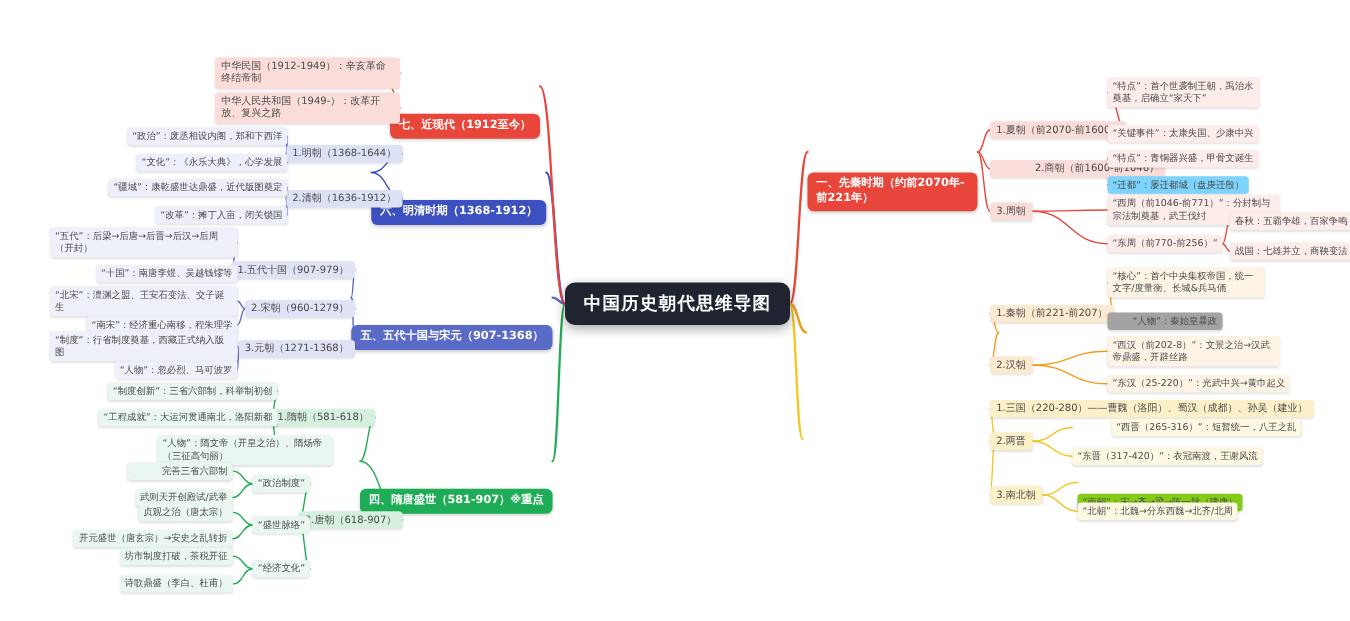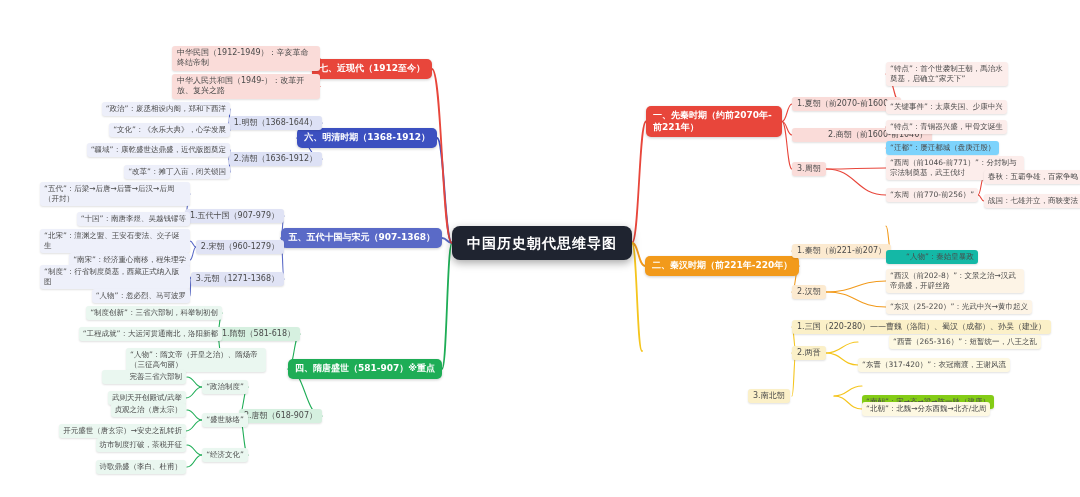--- a/index.html
+++ b/index.html
@@ -1,21 +1,21 @@
 <!DOCTYPE html>
 <html><head>
 <meta charset="utf-8">
 <style>
   html,body{margin:0;padding:0;background:#ffffff;}
   #canvas{position:relative;overflow:hidden;background:#ffffff;font-family:"DejaVu Sans",sans-serif;}
   #links{position:absolute;left:0;top:0;z-index:0;}
   .node{position:absolute;box-sizing:border-box;white-space:nowrap;line-height:1.3;border-radius:4px;z-index:1;box-shadow:0 1px 2px rgba(0,0,0,0.12);}
   .node.wrap{white-space:normal;}
   .lv0{font-size:14px;font-weight:700;padding:8px 15px;border-radius:8px;box-shadow:0 3px 9px rgba(0,0,0,0.35);letter-spacing:1px;}
-  .lv1{font-size:9px;font-weight:700;padding:4px 7px;border-radius:5px;box-shadow:0 1px 3px rgba(0,0,0,0.2);}
+  .lv1{font-size:9px;font-weight:700;padding:4px 7px;border-radius:5px;box-shadow:0 1px 3px rgba(0,0,0,0.2);margin-top:32px;}
   .lv2{font-size:8px;padding:2px 5px;border-radius:3px;}
   .lv3{font-size:7.5px;padding:2px 4px;border-radius:3px;}
   .lv4{font-size:7.5px;padding:2px 4px;border-radius:3px;}
 </style>
 </head>
 <body>
 
 <div id="canvas" style="width: 1080px; height: 497px;">
   <svg id="links" xmlns="http://www.w3.org/2000/svg" width="1080" height="497" viewBox="0 0 1080 497">
       <path d="M 632 243 C 639 243, 639 121.5, 646 121.5" fill="none" stroke="#e8463b" stroke-width="1.8" stroke-linecap="round"></path>
@@ -87,31 +87,31 @@
     <div class="node lv3 wrap" id="nd-n1_1_1" style="top: 62px; left: 886px; max-width: 122px; background: rgb(252, 237, 235); color: rgb(74, 74, 74);">“特点”：首个世袭制王朝，禹治水奠基，启确立“家天下”</div>
     <div class="node lv3" id="nd-n1_1_2" style="top: 100px; left: 886px; background: rgb(252, 237, 235); color: rgb(74, 74, 74);">“关键事件”：太康失国、少康中兴</div>
     <div class="node lv2" id="nd-n1_2" style="top: 128px; left: 792px; background: rgb(250, 220, 217); color: rgb(74, 74, 74); padding-left: 36px;">2.商朝（前1600-前1046）</div>
     <div class="node lv3" id="nd-n1_2_1" style="top: 120px; left: 886px; background: rgb(252, 237, 235); color: rgb(74, 74, 74);">“特点”：青铜器兴盛，甲骨文诞生</div>
     <div class="node lv3" id="nd-n1_2_2" style="top: 141px; left: 886px; background: #7dd3fc; color: rgb(74, 74, 74);">“迁都”：屡迁都城（盘庚迁殷）</div>
     <div class="node lv2" id="nd-n1_3" style="top: 162px; left: 792px; background: rgb(250, 220, 217); color: rgb(74, 74, 74);">3.周朝</div>
     <div class="node lv3 wrap" id="nd-n1_3_1" style="top: 156px; left: 886px; max-width: 138px; background: rgb(252, 237, 235); color: rgb(74, 74, 74);">“西周（前1046-前771）”：分封制与宗法制奠基，武王伐纣</div>
     <div class="node lv3" id="nd-n1_3_2" style="top: 188px; left: 886px; background: rgb(252, 237, 235); color: rgb(74, 74, 74);">“东周（前770-前256）”</div>
     <div class="node lv4" id="nd-n1_3_2_1" style="top: 170px; left: 984px; background: rgb(252, 237, 235); color: rgb(74, 74, 74);">春秋：五霸争雄，百家争鸣</div>
     <div class="node lv4" id="nd-n1_3_2_2" style="top: 194px; left: 984px; background: rgb(252, 237, 235); color: rgb(74, 74, 74);">战国：七雄并立，商鞅变法</div>
-    <div class="node lv1" id="nd-b2" style="top: 256px; left: 645px; background: rgb(242, 154, 27); color: rgb(255, 255, 255);">二、秦汉时期（前221年-220年）</div>
     <div class="node lv2" id="nd-n2_1" style="top: 244px; left: 792px; background: rgb(252, 234, 208); color: rgb(74, 74, 74);">1.秦朝（前221-前207）</div>
-    <div class="node lv3" id="nd-n2_1_2" style="top: 250px; left: 886px; background: #14b8a6; color: rgb(74, 74, 74); padding-left: 20px;">“人物”：秦始皇暴政</div>
+    <div class="node lv3 wrap" id="nd-n2_1_1" style="top: 214px; left: 886px; max-width: 126px; background: rgb(253, 244, 230); color: rgb(74, 74, 74);">“核心”：首个中央集权帝国，统一文字/度量衡、长城&amp;兵马俑</div>
+    <div class="node lv3" id="nd-n2_1_2" style="top: 250px; left: 886px; background: #a3a3a3; color: rgb(74, 74, 74); padding-left: 20px;">“人物”：秦始皇暴政</div>
     <div class="node lv2" id="nd-n2_2" style="top: 285px; left: 792px; background: rgb(252, 234, 208); color: rgb(74, 74, 74);">2.汉朝</div>
     <div class="node lv3 wrap" id="nd-n2_2_1" style="top: 269px; left: 886px; max-width: 138px; background: rgb(253, 244, 230); color: rgb(74, 74, 74);">“西汉（前202-8）”：文景之治→汉武帝鼎盛，开辟丝路</div>
     <div class="node lv3" id="nd-n2_2_2" style="top: 300px; left: 886px; background: rgb(253, 244, 230); color: rgb(74, 74, 74);">“东汉（25-220）”：光武中兴→黄巾起义</div>
     <div class="node lv2" id="nd-n3_1" style="top: 320px; left: 792px; background: rgb(251, 240, 200); color: rgb(74, 74, 74);">1.三国（220-280）——曹魏（洛阳）、蜀汉（成都）、孙吴（建业）</div>
     <div class="node lv2" id="nd-n3_2" style="top: 346px; left: 792px; background: rgb(251, 240, 200); color: rgb(74, 74, 74);">2.两晋</div>
     <div class="node lv3" id="nd-n3_2_1" style="top: 335px; left: 889px; background: rgb(253, 248, 226); color: rgb(74, 74, 74);">“西晋（265-316）”：短暂统一，八王之乱</div>
     <div class="node lv3" id="nd-n3_2_2" style="top: 358px; left: 858px; background: rgb(253, 248, 226); color: rgb(74, 74, 74);">“东晋（317-420）”：衣冠南渡，王谢风流</div>
-    <div class="node lv2" id="nd-n3_3" style="top: 389px; left: 748px; background: rgb(251, 240, 200); color: rgb(74, 74, 74);">3.南北朝</div>
+    <div class="node lv2" id="nd-n3_3" style="top: 389px; left: 792px; background: rgb(251, 240, 200); color: rgb(74, 74, 74);">3.南北朝</div>
     <div class="node lv3" id="nd-n3_3_1" style="top: 395px; left: 862px; background: #84cc16; color: rgb(74, 74, 74);">“南朝”：宋→齐→梁→陈一脉（建康）</div>
     <div class="node lv3" id="nd-n3_3_2" style="top: 402px; left: 862px; background: rgb(253, 248, 226); color: rgb(74, 74, 74);">“北朝”：北魏→分东西魏→北齐/北周</div>
     <div class="node lv1" id="nd-b4" style="top: 359px; right: 638px; background: rgb(30, 173, 86); color: rgb(255, 255, 255);">四、隋唐盛世（581-907）※重点</div>
     <div class="node lv2" id="nd-n4_1" style="top: 327px; right: 780px; background: rgb(214, 240, 224); color: rgb(74, 74, 74);">1.隋朝（581-618）</div>
     <div class="node lv3" id="nd-n4_1_1" style="top: 306px; right: 858px; background: rgb(234, 247, 240); color: rgb(74, 74, 74);">“制度创新”：三省六部制，科举制初创</div>
     <div class="node lv3" id="nd-n4_1_2" style="top: 327px; right: 858px; background: rgb(234, 247, 240); color: rgb(74, 74, 74);">“工程成就”：大运河贯通南北，洛阳新都</div>
     <div class="node lv3 wrap" id="nd-n4_1_3" style="top: 348px; right: 814px; max-width: 140px; background: rgb(234, 247, 240); color: rgb(74, 74, 74);">“人物”：隋文帝（开皇之治）、隋炀帝（三征高句丽）</div>
     <div class="node lv2" id="nd-n4_2" style="top: 409px; right: 758px; background: rgb(214, 240, 224); color: rgb(74, 74, 74);">2.唐朝（618-907）</div>
     <div class="node lv3" id="nd-n4_2_1" style="top: 380px; right: 832px; background: rgb(234, 247, 240); color: rgb(74, 74, 74);">“政治制度”</div>
     <div class="node lv4" id="nd-n4_2_1_1" style="top: 370px; right: 894px; background: rgb(234, 247, 240); color: rgb(74, 74, 74); padding-left: 28px;">完善三省六部制</div>

